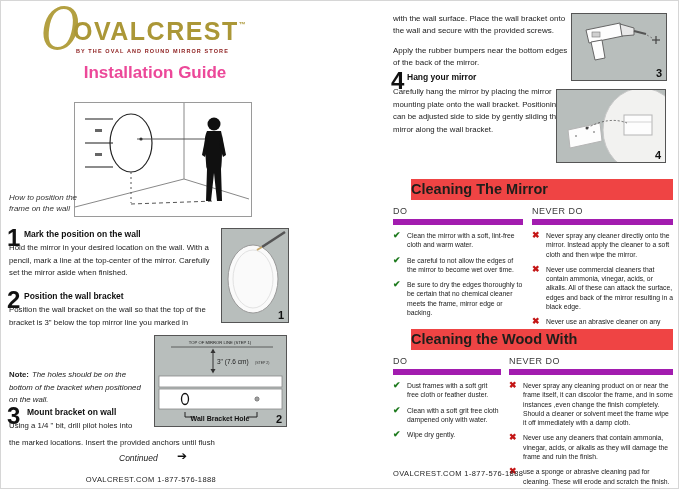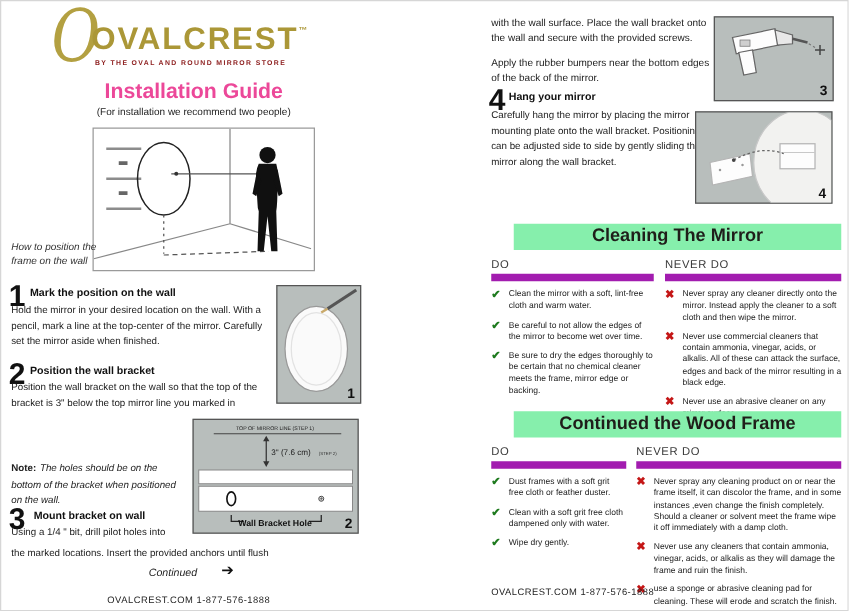--- a/index.html
+++ b/index.html
@@ -48,42 +48,41 @@
   .figure svg{display:block;}
 
   
   .rp-para{position:absolute;font-size:8px;line-height:12.4px;color:#222;}
   #rp1{left:392px;top:12px;width:176px;}
   #rp2{left:392px;top:44px;width:176px;}
   #s4n{left:390px;top:68px;} #s4h{left:406px;top:71px;} #s4b{left:392px;top:85px;width:172px;}
 
   .sec{position:absolute;left:390px;width:282px;}
   #sec1{top:178px;height:150px;} #sec2{top:328px;height:136px;}
-  .band{height:21px;background:#86efac;text-align:center;font-weight:bold;font-size:14.5px;line-height:21px;color:#1f1e1a;margin-left:20px;}
+  .band{height:21px;background:#ef4444;font-weight:bold;font-size:14.5px;line-height:21px;color:#1f1e1a;margin-left:20px;}
   .col{position:absolute;top:27px;}
   .col-label{font-size:9px;color:#3a3a3a;letter-spacing:.5px;padding-bottom:3px;border-bottom:6px solid #a21caf;}
   #sec1 .col-do{left:2px;width:130px;} #sec1 .col-never{left:141px;width:141px;}
   #sec2 .col-do{left:2px;width:108px;} #sec2 .col-never{left:118px;width:164px;}
   .item{display:flex;gap:4px;margin-top:6px;}
   .mark{flex:0 0 10px;font-size:9px;font-weight:bold;line-height:9px;}
   .check{color:#1e7a1e;} .cross{color:#c41616;}
   .item-text{font-size:6.8px;line-height:9.3px;color:#222;}
   .footer-right{position:absolute;left:392px;top:468px;font-size:7.5px;letter-spacing:.4px;color:#222;}
 </style>
 </head>
 <body>
 
 <div class="canvas">
 
   <span class="logo-o">O</span>
   <span class="logo-text"><span>OVALCREST</span><span class="logo-tm">™</span></span>
   <span class="logo-tagline">BY THE OVAL AND ROUND MIRROR STORE</span>
 
   <div class="title">Installation Guide</div>
-  <div class="subtitle">(For installation we recommend two people)</div>
 
   <div class="diagram">
     <svg width="174" height="111" viewBox="0 0 174 111">
       <line x1="109" y1="0" x2="109" y2="76" stroke="#888" stroke-width="1"></line>
       <line x1="0" y1="104" x2="109" y2="76" stroke="#888" stroke-width="1"></line>
       <line x1="109" y1="76" x2="174" y2="96" stroke="#888" stroke-width="1"></line>
       <line x1="10" y1="16" x2="38" y2="16" stroke="#8c8c8c" stroke-width="2"></line>
       <line x1="10" y1="40" x2="38" y2="40" stroke="#8c8c8c" stroke-width="2"></line>
       <line x1="10" y1="64" x2="38" y2="64" stroke="#8c8c8c" stroke-width="2"></line>
       <rect x="20" y="26" width="7" height="3" fill="#666"></rect>
@@ -216,21 +215,21 @@
           <span class="item-text">Never use commercial cleaners that contain ammonia, vinegar, acids, or alkalis. All of these can attack the surface, edges and back of the mirror resulting in a black edge.</span>
         </div>
       <div class="item">
           <span class="mark cross">✖</span>
           <span class="item-text">Never use an abrasive cleaner on any mirror surface.</span>
         </div>
     </div>
   </div>
 
   <div class="sec" id="sec2">
-    <div class="band">Continued the Wood Frame</div>
+    <div class="band">Cleaning the Wood With</div>
     <div class="col col-do">
       <div class="col-label">DO</div>
       <div class="item">
           <span class="mark check">✔</span>
           <span class="item-text">Dust frames with a soft grit free cloth or feather duster.</span>
         </div>
       <div class="item">
           <span class="mark check">✔</span>
           <span class="item-text">Clean with a soft grit free cloth dampened only with water.</span>
         </div>

